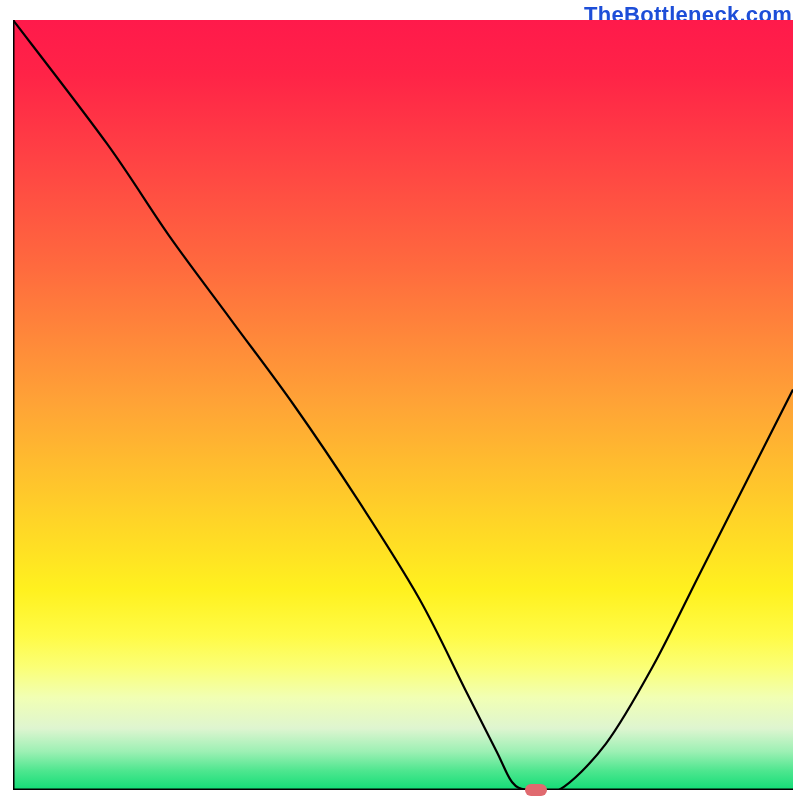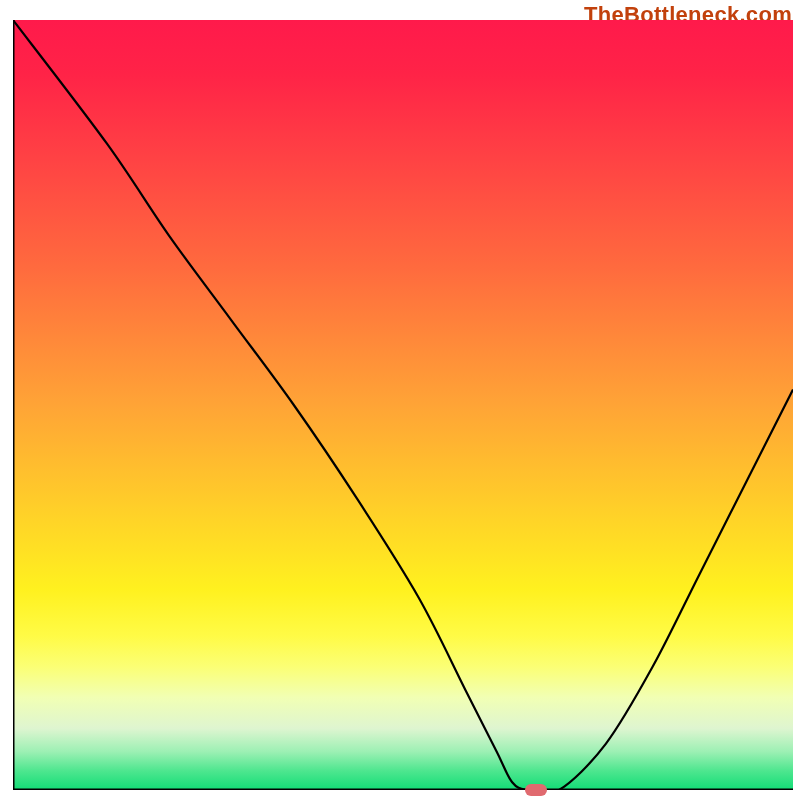--- a/index.html
+++ b/index.html
@@ -15,21 +15,21 @@
     position: relative;
     width: 800px;
     height: 800px;
   }
   .watermark {
     position: absolute;
     top: 2px;
     right: 8px;
     font-size: 22px;
     font-weight: 600;
-    color: #c2410c;
+    color: #1d4ed8;
     letter-spacing: 0.3px;
     pointer-events: none;
     user-select: none;
   }
   .plot {
     position: absolute;
     left: 13px;
     top: 20px;
     width: 780px;
     height: 770px;

